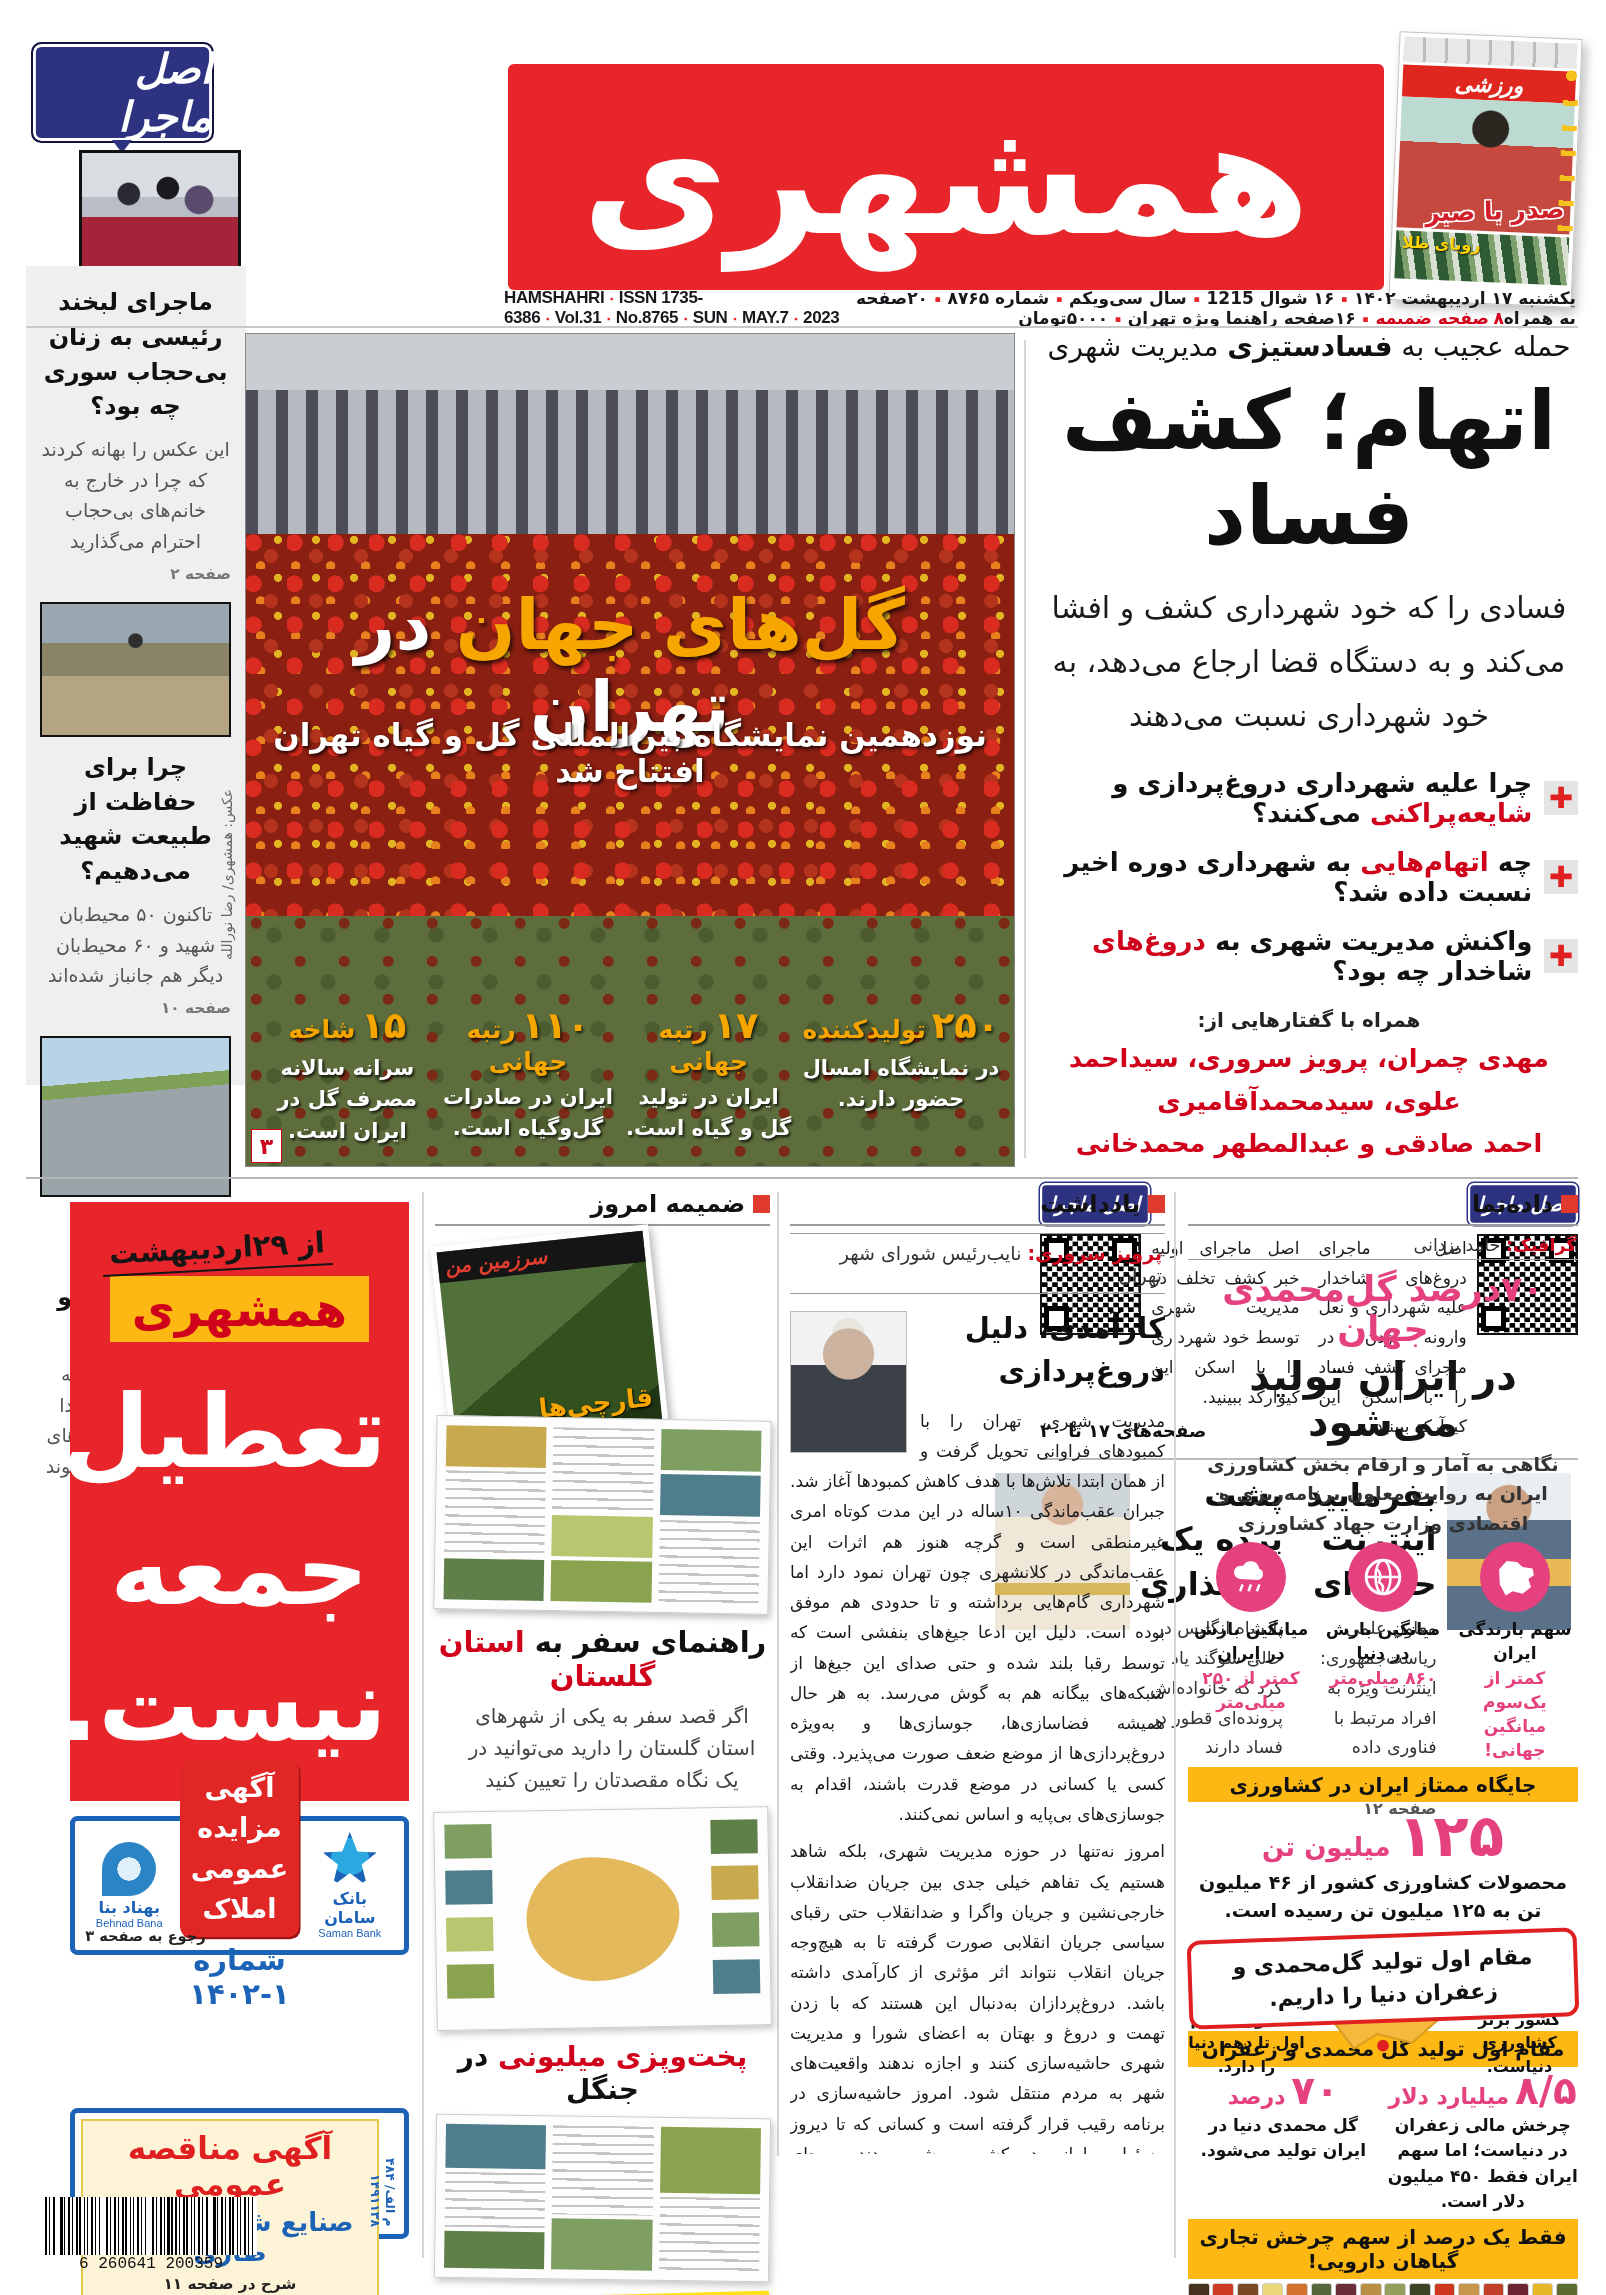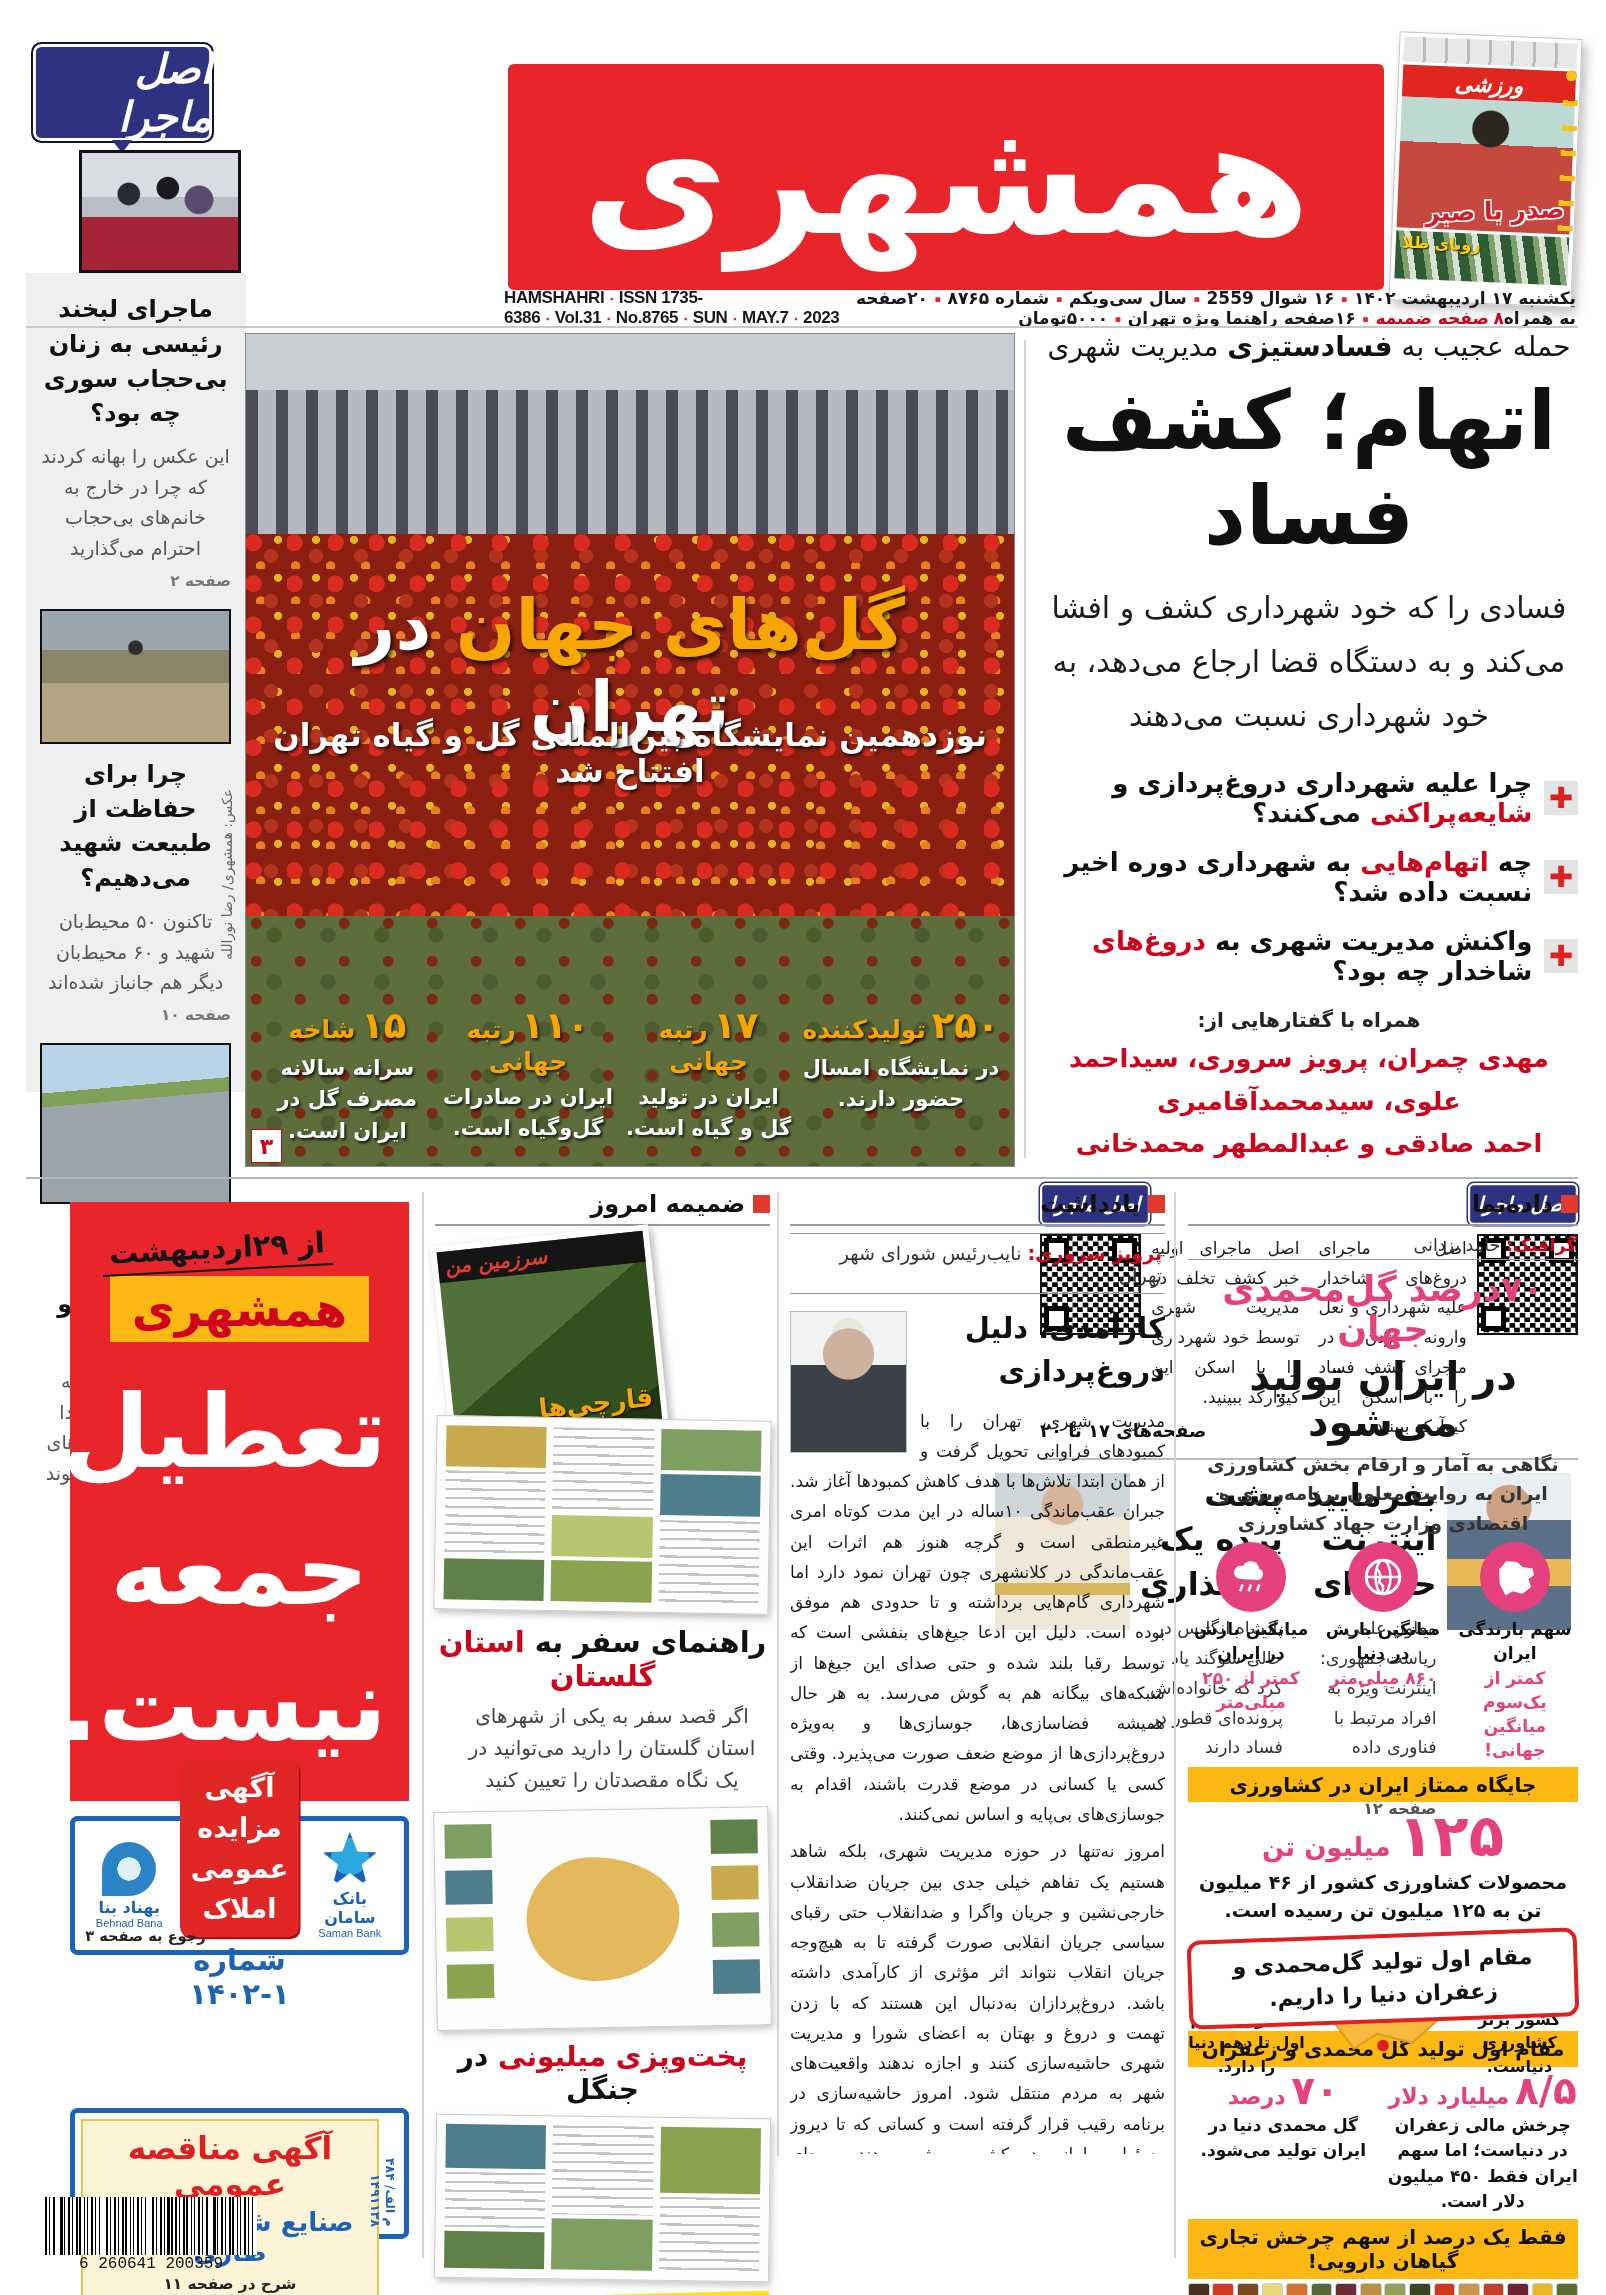--- a/index.html
+++ b/index.html
@@ -278,21 +278,21 @@
 </head>
 <body>
 
 <div id="page">
 
   <div class="abs asl-badge fa" style="left:31px; top:42px; width:183px; height:101px;">
     <span>اصل ماجرا</span>
   </div>
   <div class="abs" id="badge-photo" style="left:79px; top:150px; width:162px; height:123px;"></div>
 
-  <div class="abs fa" id="sidebar" style="left:25.6px; top:273px; width:220px; height:819px;">
+  <div class="abs fa" id="sidebar" style="left:25.6px; top:266px; width:220px; height:819px;">
     <div>
       <div class="sb-title">ماجرای لبخند رئیسی به زنان بی‌حجاب سوری چه بود؟</div>
       <div class="sb-dek">این عکس را بهانه کردند که چرا در خارج به خانم‌های بی‌حجاب احترام می‌گذارید</div>
       <div class="sb-page">صفحه ۲</div>
     </div>
     <div>
       <div class="sb-photo ph-ranger"></div>
       <div class="sb-title">چرا برای حفاظت از طبیعت شهید می‌دهیم؟</div>
       <div class="sb-dek">تاکنون ۵۰ محیط‌بان شهید و ۶۰ محیط‌بان دیگر هم جانباز شده‌اند</div>
       <div class="sb-page">صفحه ۱۰</div>
@@ -320,21 +320,21 @@
     </div>
     <div class="st-side"></div>
   </div>
 
   <div class="abs" id="toprow" style="left:504px; top:295px; width:1072px; height:26px;">
     <div class="en-line">
       
     <span>HAMSHAHRI</span><span>ISSN 1735-6386</span><span>Vol.31</span><span>No.8765</span><span>SUN</span><span>MAY.7</span><span>2023</span></div>
     <div class="dateline fa">
       
-    <span>یکشنبه ۱۷ اردیبهشت ۱۴۰۲</span><span>۱۶ شوال 2559</span><span>سال سی‌ویکم</span><span>شماره ۸۷۶۵</span><span class=" nb">۲۰صفحه به همراه</span><span class=" red">۸صفحه ضمیمه</span><span>۱۶صفحه راهنما ویژه تهران</span><span class=" last">۵۰۰۰تومان</span></div>
+    <span>یکشنبه ۱۷ اردیبهشت ۱۴۰۲</span><span>۱۶ شوال 1215</span><span>سال سی‌ویکم</span><span>شماره ۸۷۶۵</span><span class=" nb">۲۰صفحه به همراه</span><span class=" red">۸صفحه ضمیمه</span><span>۱۶صفحه راهنما ویژه تهران</span><span class=" last">۵۰۰۰تومان</span></div>
   </div>
   <div class="abs" id="toprule" style="left:25.6px; top:326px; width:1552px; height:1.5px;"></div>
 
   <div class="abs" id="mainphoto" style="left:245px; top:333px; width:770px; height:834px;">
     <div class="mp-top"></div>
     <div class="mp-mid"></div>
     <div class="mp-bot"></div>
     <div class="mp-title fa">
       <span class="t1">گل‌های جهان</span><span class="t2"> در تهران</span>
     </div>

